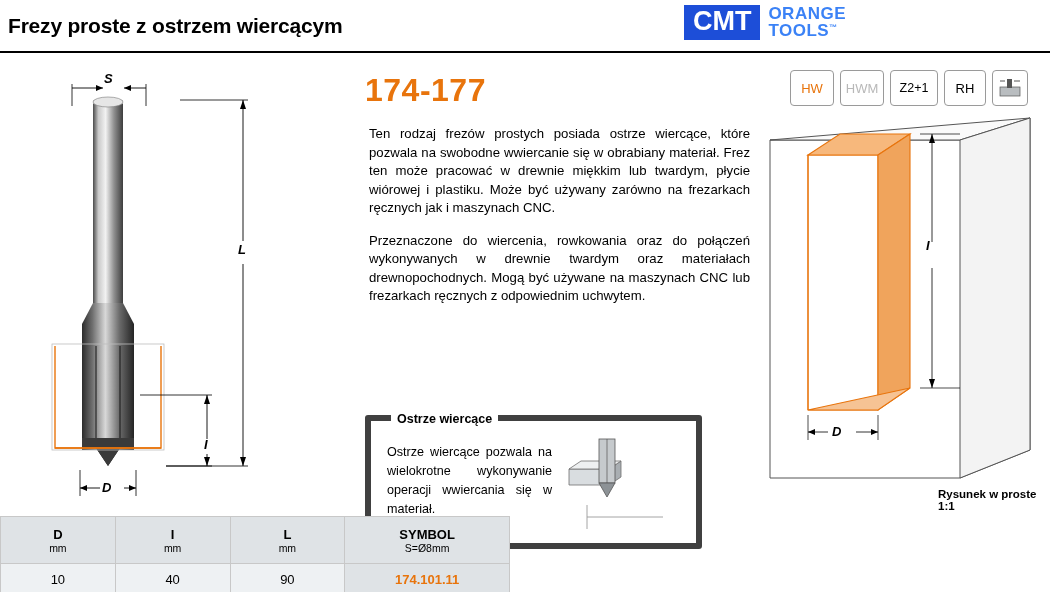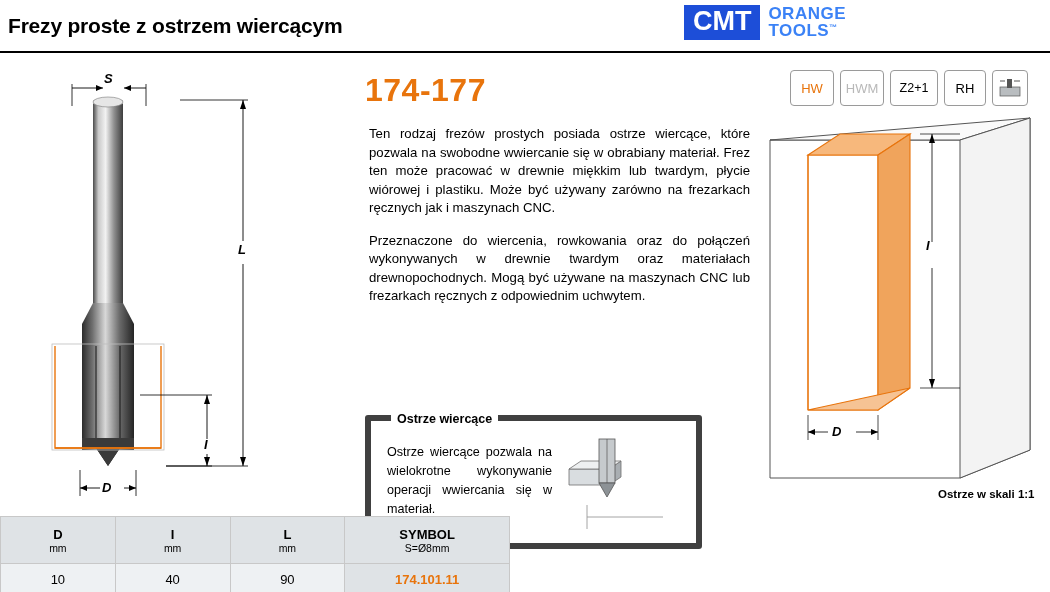--- a/index.html
+++ b/index.html
@@ -258,21 +258,21 @@
     <line x1="118" y1="305" x2="118" y2="330" stroke="#000" stroke-width="0.7"></line>
     <line x1="48" y1="322" x2="68" y2="322" stroke="#000" stroke-width="0.8"></line>
     <line x1="96" y1="322" x2="118" y2="322" stroke="#000" stroke-width="0.8"></line>
     <polygon points="48,322 55,319 55,325" fill="#000"></polygon>
     <polygon points="118,322 111,319 111,325" fill="#000"></polygon>
   </svg>
   <div class="dim-txt" style="position:absolute;left:166px;top:128px;">I</div>
   <div class="dim-txt" style="position:absolute;left:72px;top:314px;">D</div>
 </div>
 
-<div class="scale-note">Ostrze w skali  1:1</div>
+<div class="scale-note">Rysunek w proste  1:1</div>
 
 <table class="table">
   <thead>
     <tr>
       <th style="width:115px">
         <span class="th-main">D</span>
         <span class="th-sub">mm</span>
       </th>
       <th style="width:115px">
         <span class="th-main">I</span>

